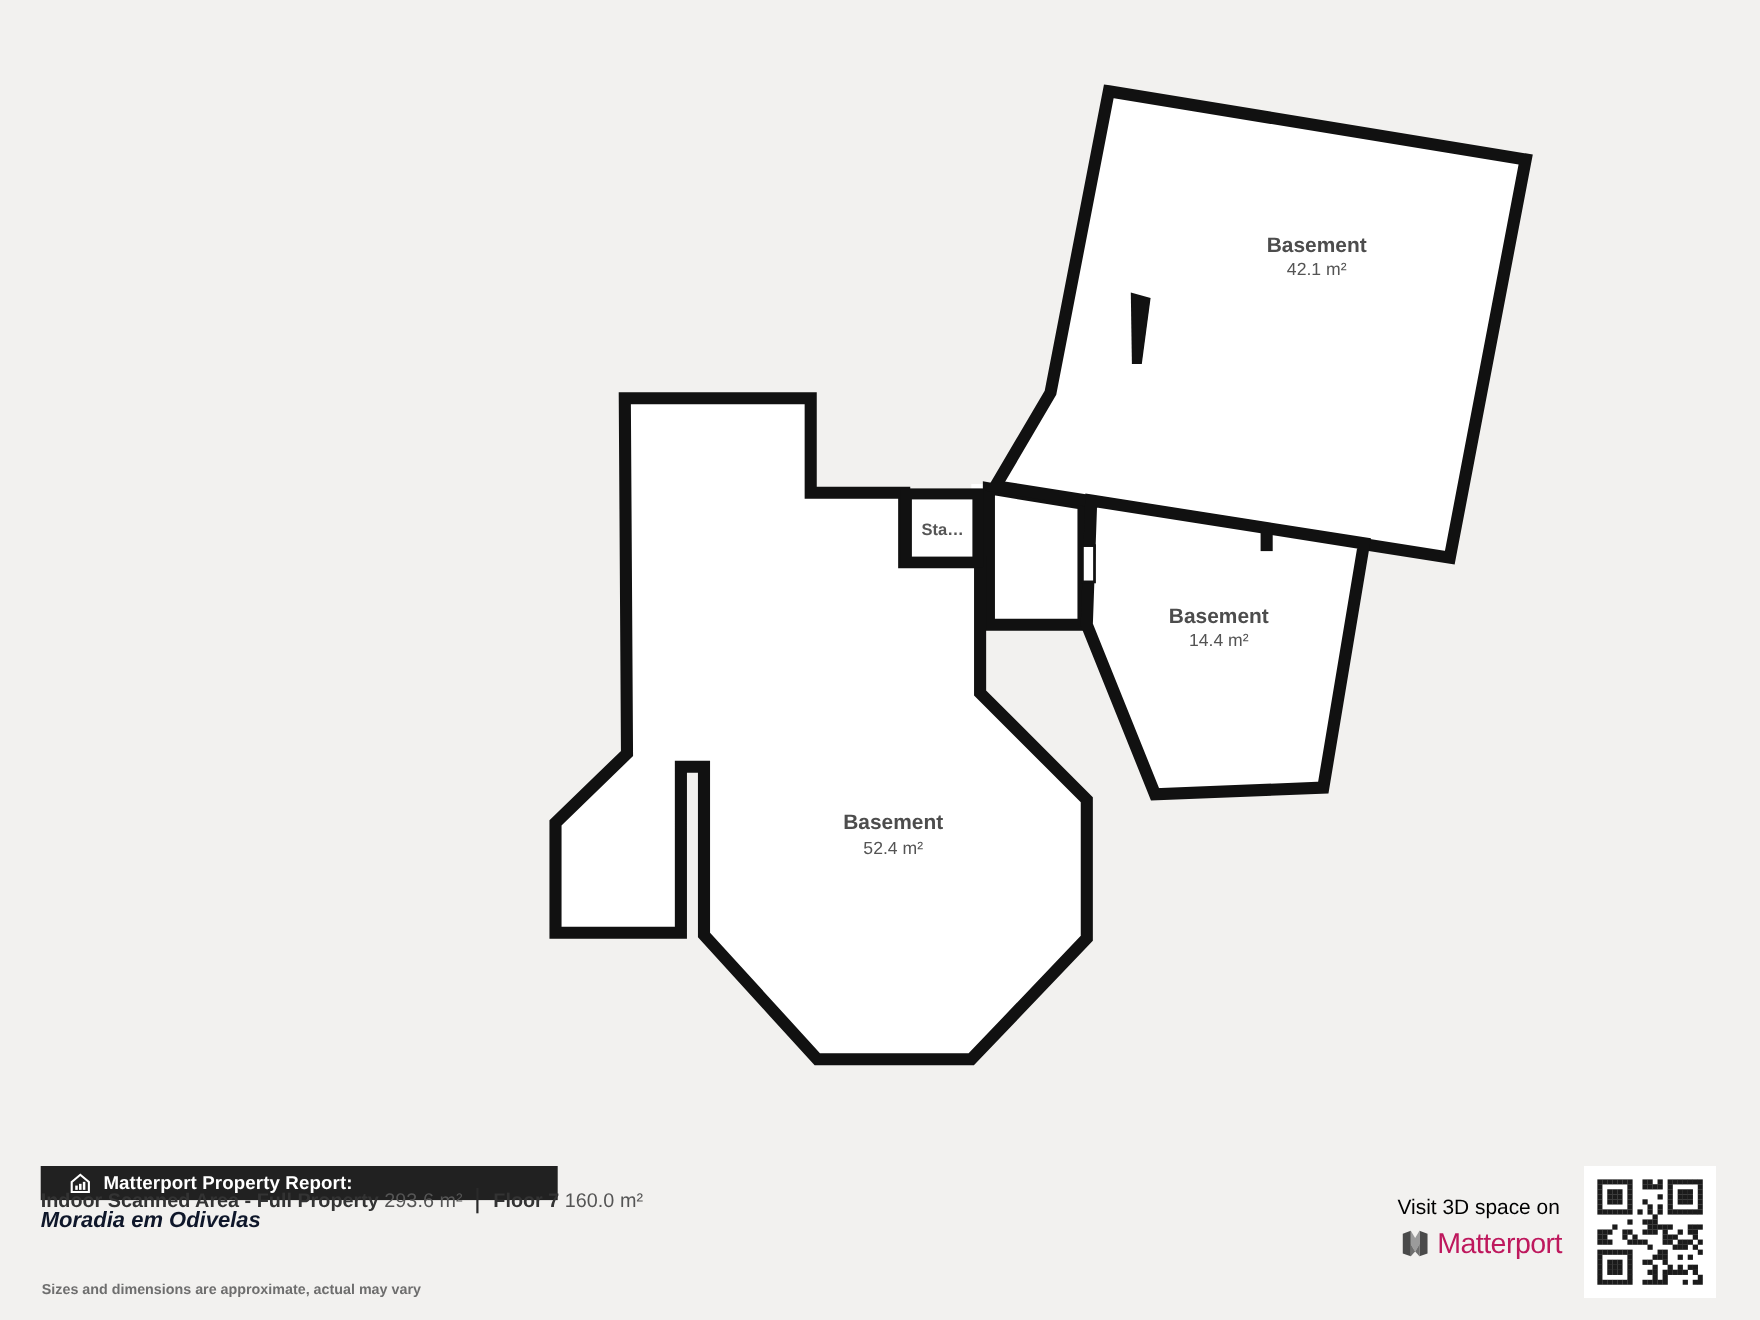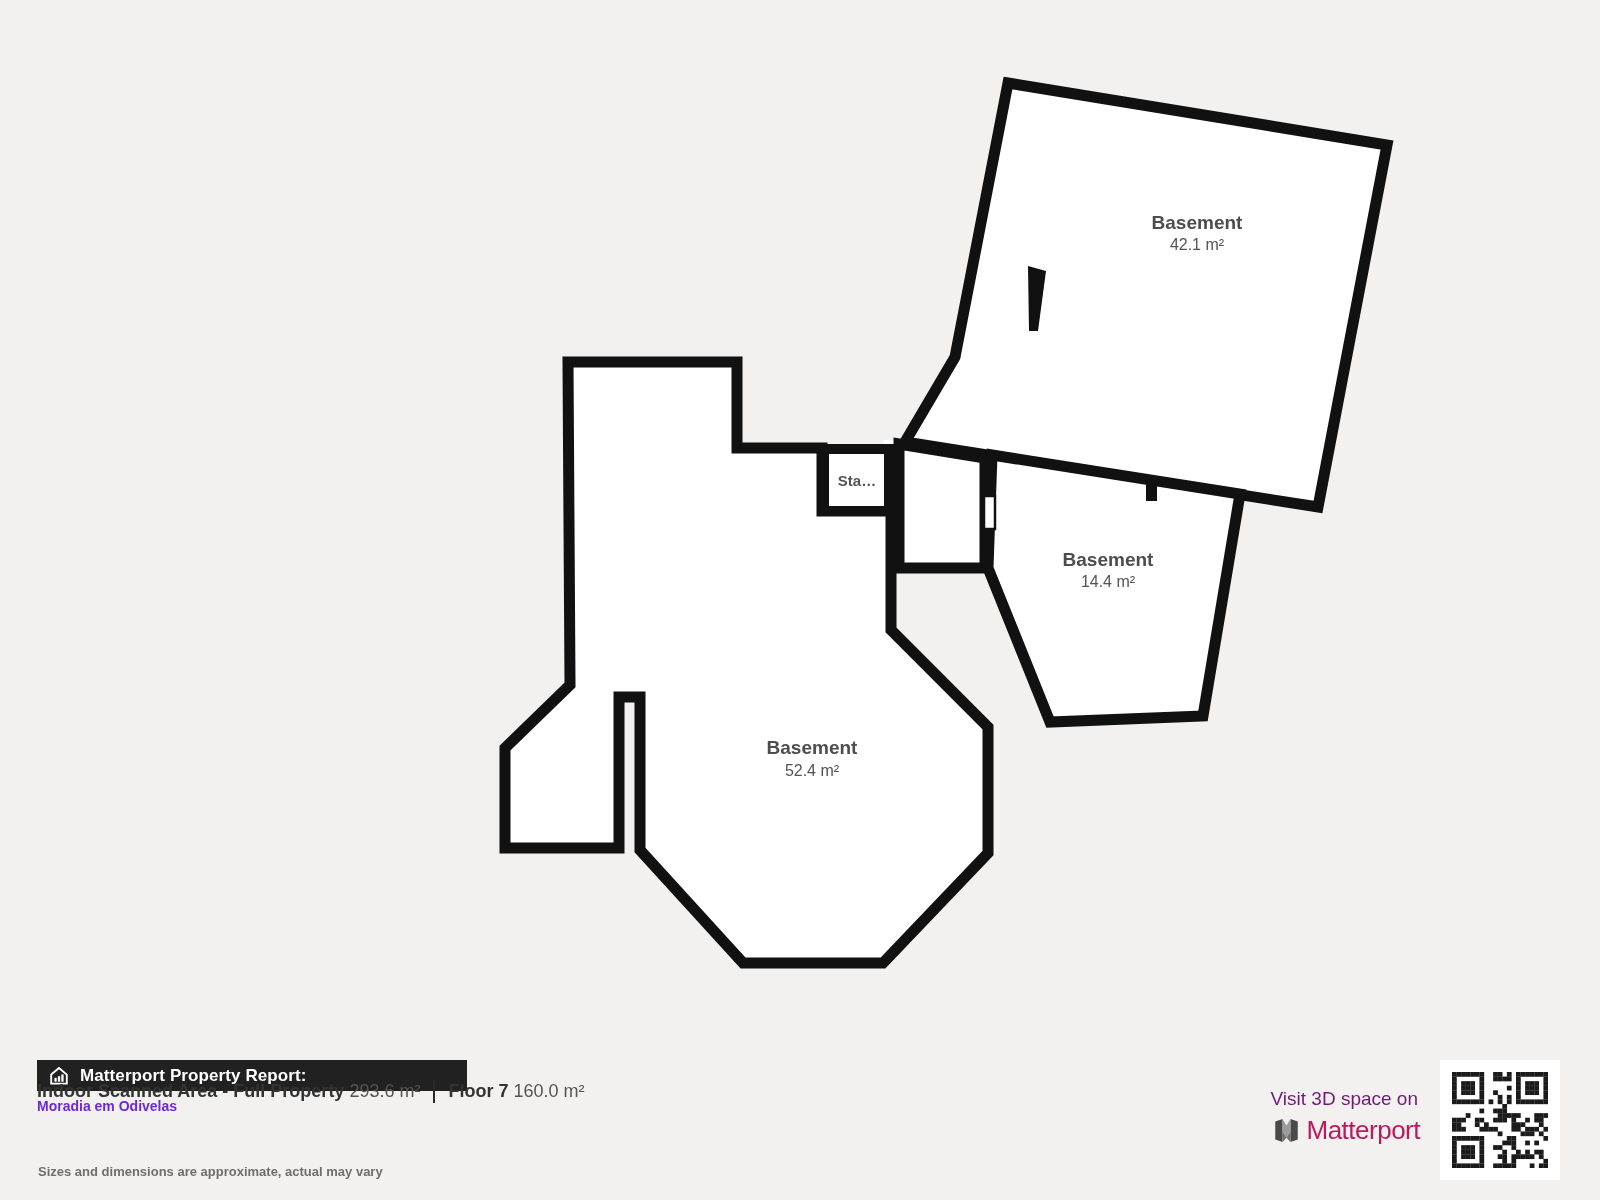--- a/index.html
+++ b/index.html
@@ -8,45 +8,45 @@
     background:#f2f1ef;
     font-family:"Liberation Sans","DejaVu Sans",sans-serif;
   }
   svg text{font-family:"Liberation Sans","DejaVu Sans",sans-serif;}
   .room-name{font-size:19px;font-weight:bold;fill:#4d4d4d;}
   .room-area{font-size:16px;fill:#545454;}
   .stairs-name{font-size:15px;font-weight:bold;fill:#555555;}
 
   
   .banner{
-    position:absolute;left:37px;top:1060px;width:430px;height:31px;
+    position:absolute;left:37px;top:1060px;width:470px;height:31px;
     background:#212121;color:#ffffff;display:flex;align-items:center;
-    gap:9px;padding-left:10px;box-sizing:border-box;
+    gap:9px;padding-left:24px;box-sizing:border-box;
   }
   .banner-label{font-size:17px;font-weight:bold;letter-spacing:.1px;}
   .property-name{
-    position:absolute;left:37px;top:1098px;font-size:14px;font-weight:bold;color:#6d28d9;
+    position:absolute;left:37px;top:1098px;font-size:20px;font-weight:bold;color:#0f172a;font-style:italic;
   }
   .stats-line{
     position:absolute;left:37px;top:1080px;font-size:18px;color:#555555;
     display:flex;align-items:center;white-space:pre;
   }
   .stats-line b{color:#333333;}
   .stat-divider{
     display:inline-block;width:2px;height:23px;background:#2a2a2a;margin:0 13px;
   }
   .disclaimer{
     position:absolute;left:38px;top:1164px;font-size:13px;color:#6e6e6e;font-weight:bold;
   }
 
   
   .cta{
     position:absolute;right:180px;top:1088px;text-align:right;
   }
-  .cta-line{font-size:19px;color:#701a75;margin-bottom:5px;padding-right:2px;}
+  .cta-line{font-size:19px;color:#000000;margin-bottom:5px;padding-right:2px;}
   .cta-brand{display:flex;align-items:center;justify-content:flex-end;gap:7px;}
   .brand-word{font-size:26px;font-weight:normal;color:#be185d;letter-spacing:-0.5px;}
   .qr-box{
     position:absolute;left:1440px;top:1060px;width:120px;height:120px;background:#ffffff;
   }
   .qr-box svg{position:absolute;left:12px;top:12px;}
 </style>
 </head>
 <body>
 

